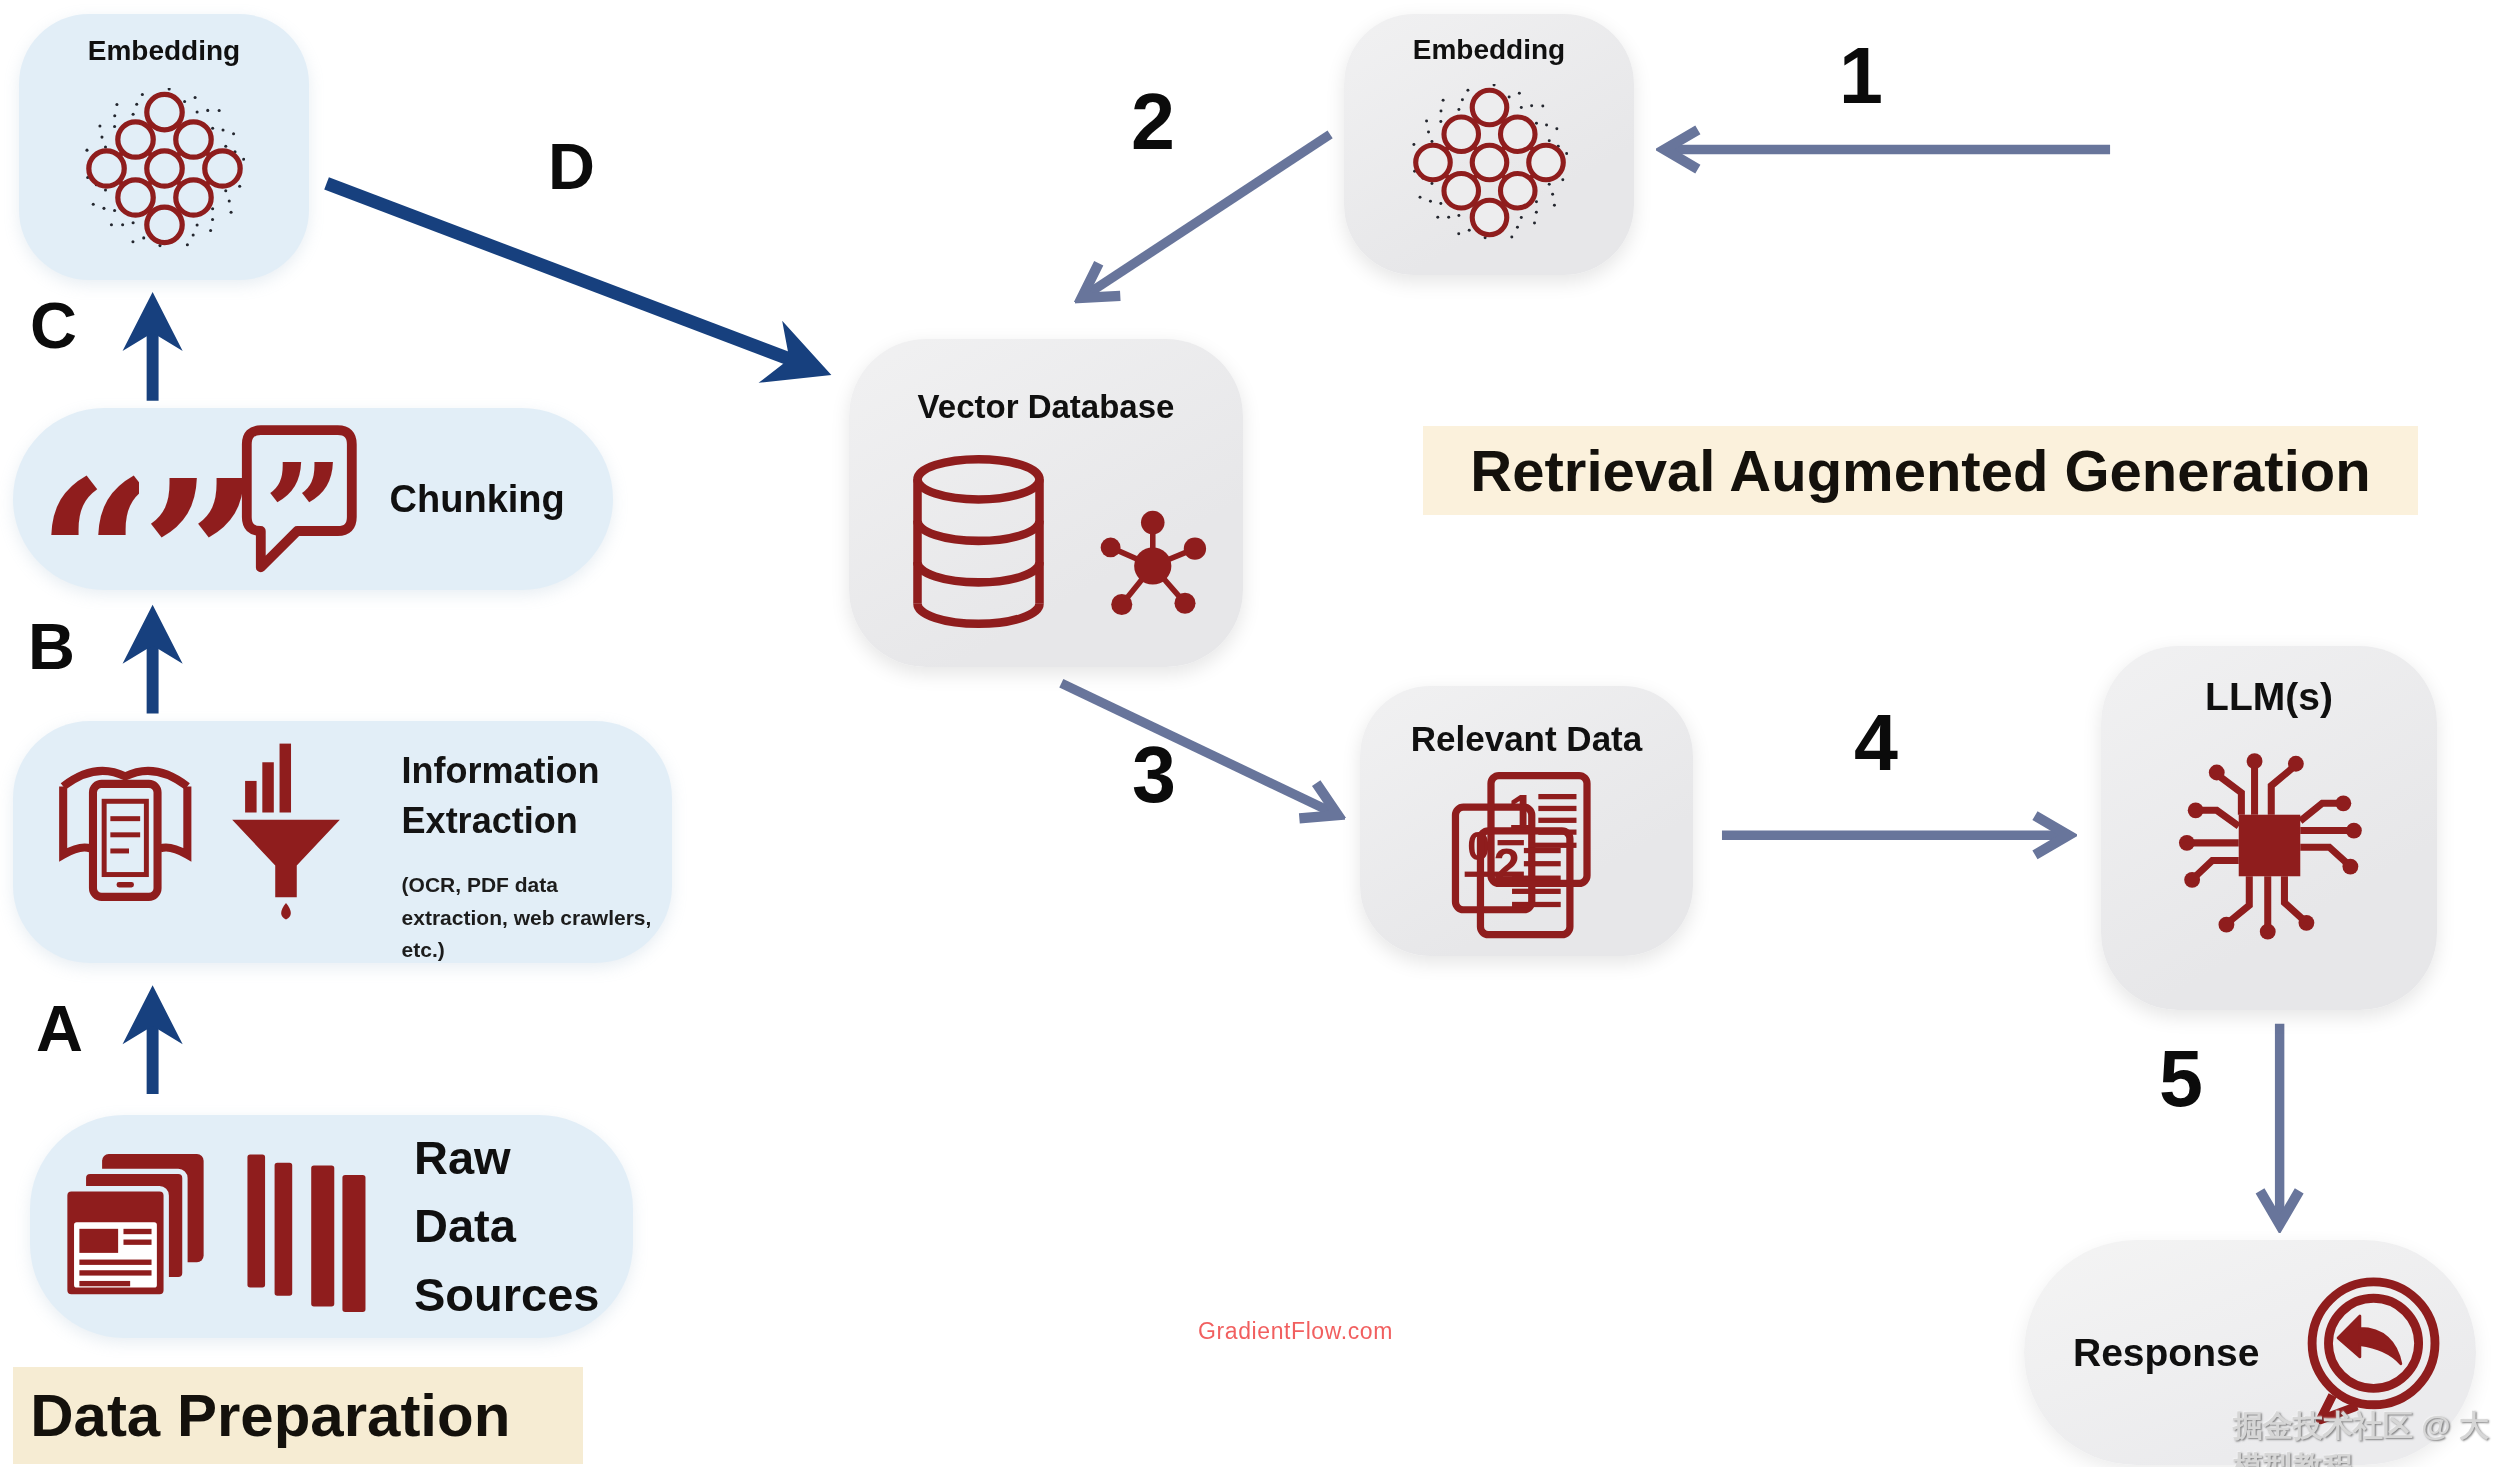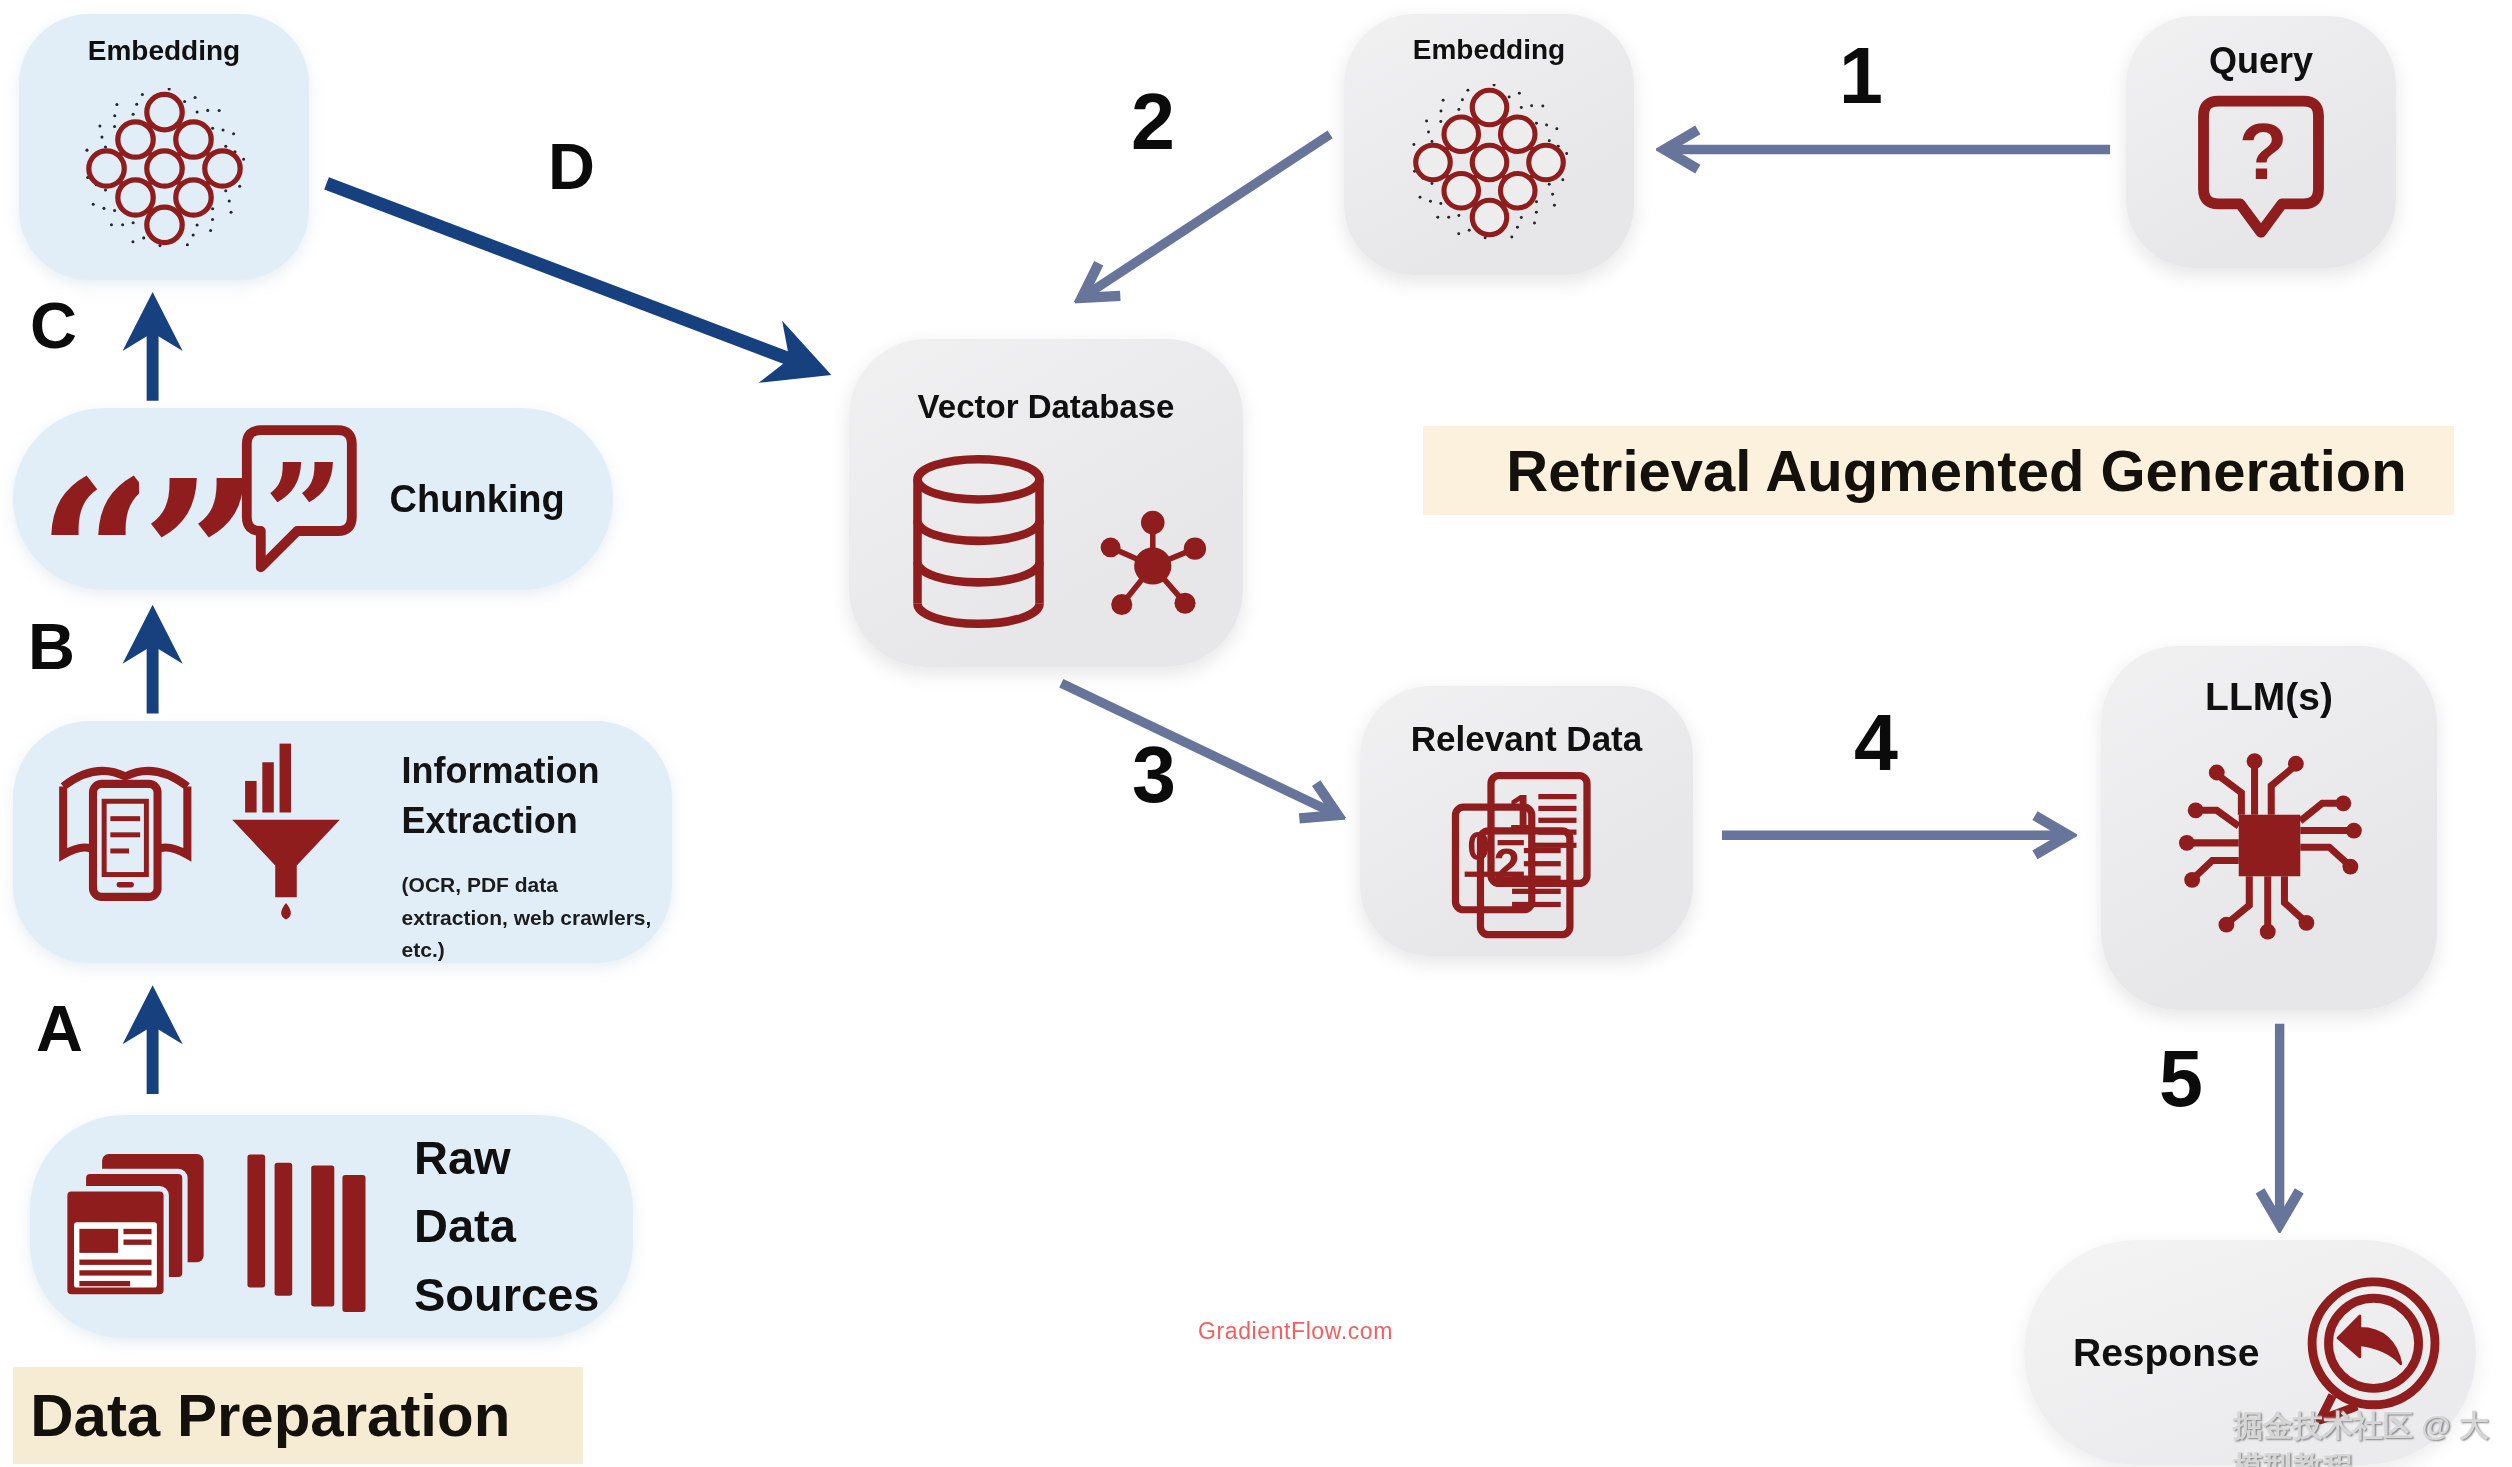--- a/index.html
+++ b/index.html
@@ -13,21 +13,21 @@
   
   .panel{position:absolute;box-sizing:border-box;}
   .panel.blue{background:#e2eef7;--panel:#e2eef7;box-shadow:0 5px 16.3px rgba(140,170,195,.20);}
   .panel.gray{background:linear-gradient(150deg,#f1f1f2 0%,#e7e7e9 70%);--panel:#ededee;box-shadow:0 6.3px 19px rgba(0,0,0,.10);}
   .panel.lightgray{background:linear-gradient(160deg,#f4f4f4 0%,#ebebed 75%);--panel:#f0f0f1;box-shadow:0 6.3px 19px rgba(0,0,0,.08);}
   .panel h2{margin:0;font-size:28px;line-height:1.15;color:#101010;font-weight:bold;text-align:center;white-space:nowrap;}
   .abs{position:absolute;}
 
   
   .band{position:absolute;display:flex;align-items:center;font-weight:bold;color:#14110c;white-space:nowrap;}
-  .band.rag{left:1423px;top:426px;width:995px;height:89px;background:#fbf1dc;font-size:58px;justify-content:center;padding-left:36px;}
+  .band.rag{left:1423px;top:426px;width:995px;height:89px;background:#fbf1dc;font-size:58px;justify-content:center;}
   .band.prep{left:12.6px;top:1360px;width:553px;height:97px;background:#f6ecd3;font-size:60px;padding-left:17.6px;margin-top:7px;}
 
   
   .step{position:absolute;font-weight:bold;color:#0b0b0b;line-height:1;}
   .step.letter{font-size:65px;}
   .step.num{font-size:79px;}
 
   
   svg.arrows{position:absolute;left:0;top:0;}
   line.navy{stroke:#17407e;stroke-width:19;}
@@ -352,27 +352,20 @@
         <circle cx="28" cy="100" r="22"></circle>
           <circle cx="100" cy="100" r="22"></circle>
           <circle cx="172" cy="100" r="22"></circle>
         <circle cx="64" cy="136" r="22"></circle>
           <circle cx="136" cy="136" r="22"></circle>
           <circle cx="100" cy="170" r="22"></circle>
       </g>
     </svg>
   </section>
 
-  <section class="panel gray" style="left:2126px;top:16.3px;width:270px;height:252px;border-radius:68px;">
-    <h2 class="abs" style="left:0;right:0;top:24px;font-size:36px;">Query</h2>
-    <svg class="abs" style="left:64px;top:74px;" width="142" height="156" viewBox="0 0 210 230">
-      <path class="red-stroke" stroke-width="16" stroke-linejoin="round" d="M42 16 H168 Q190 16 190 38 V146 Q190 168 168 168 H136 L105 210 L74 168 H42 Q20 168 20 146 V38 Q20 16 42 16 Z"></path>
-      <text class="icon-num" x="72" y="132" font-size="118">?</text>
-    </svg>
-  </section>
 
   <div class="band rag">
     <span>Retrieval Augmented Generation</span>
   </div>
 
   <section class="panel gray" style="left:1360px;top:686px;width:333px;height:270px;border-radius:70px;">
     <h2 class="abs" style="left:0;right:0;top:33px;font-size:35px;">Relevant Data</h2>
     <svg class="abs" style="left:80px;top:83px;" width="173" height="171" viewBox="0 0 240 260">
       <rect x="12" y="58" width="116" height="156" rx="12" fill="var(--panel)" class="red-stroke" stroke-width="11"></rect>
       <text class="icon-num" x="30" y="138" font-size="62">0</text>

